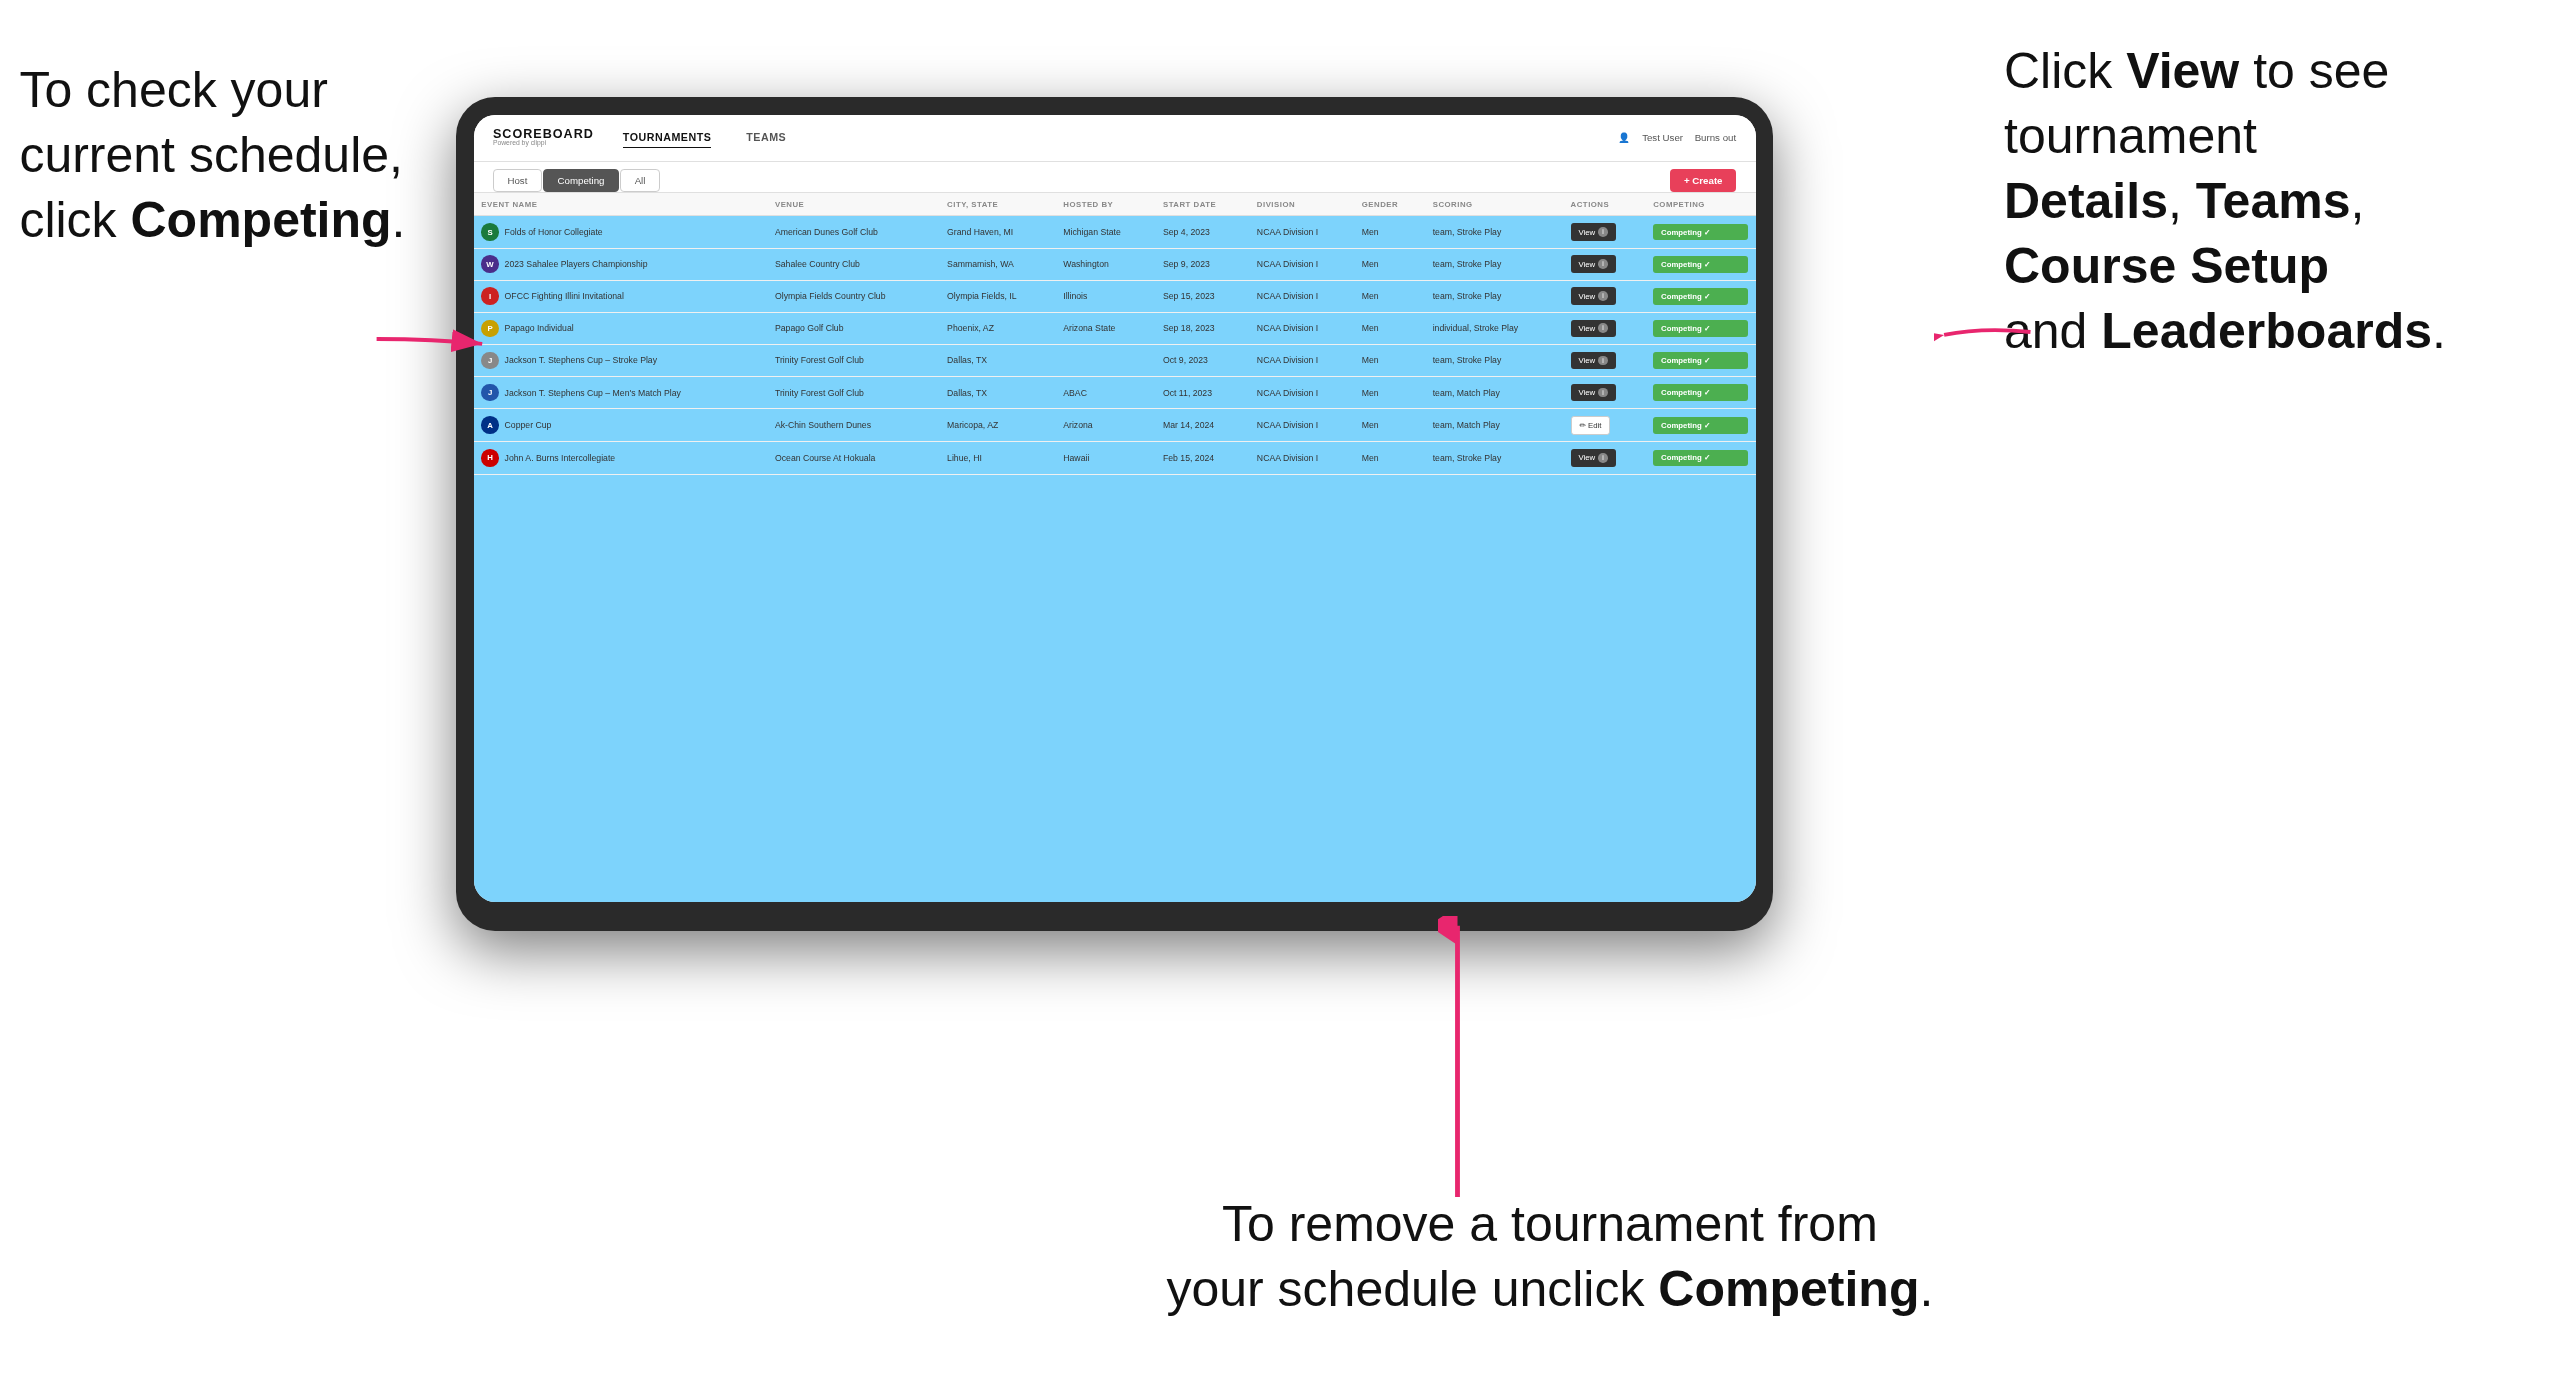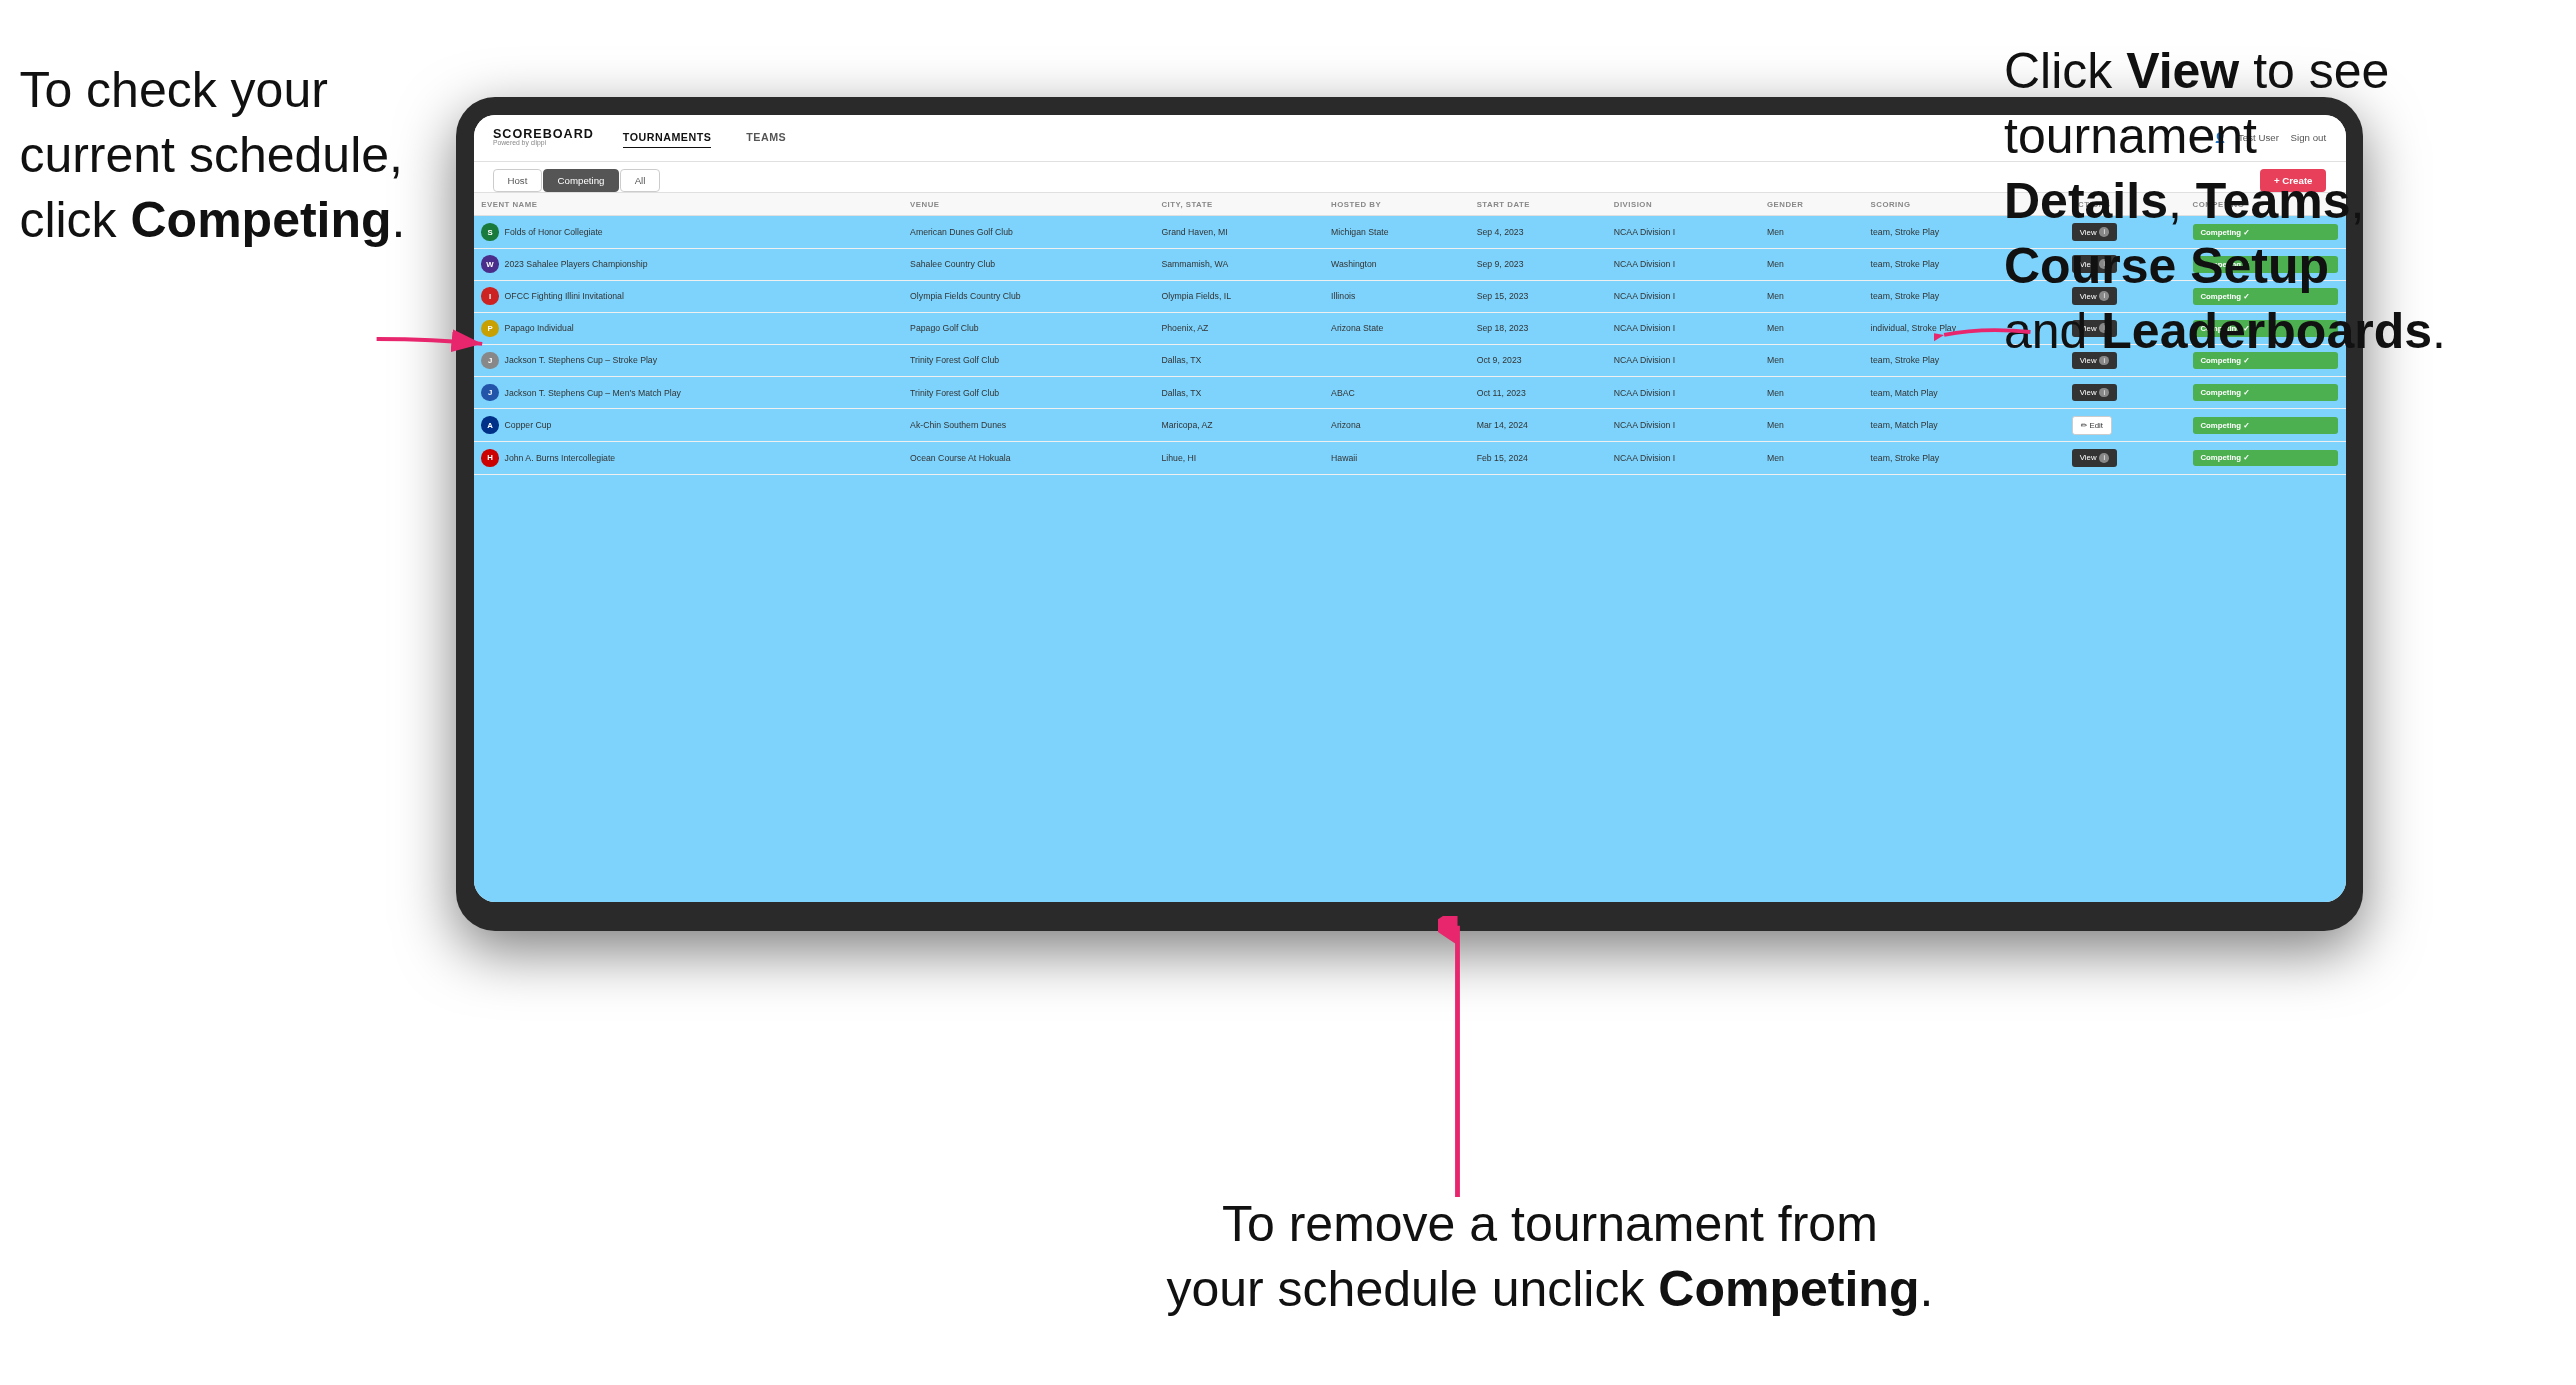--- a/index.html
+++ b/index.html
@@ -47,21 +47,21 @@
       width: 873px;
       text-align: center;
     }
     .annotation-bottom strong { font-weight: 900; }
 
     
     .tablet-frame {
       position: absolute;
       top: 97px;
       left: 456px;
-      width: 1907px;
+      width: 1317px;
       height: 834px;
       background: #2a2a2a;
       border-radius: 39px;
       padding: 17.5px 17.5px 29px 17.5px;
       box-shadow: 0 19.4px 58px rgba(0,0,0,0.5);
     }
 
     .tablet-screen {
       width: 100%;
       height: 100%;
@@ -316,21 +316,21 @@
         <span class="scoreboard-title">SCOREBOARD</span>
         <span class="scoreboard-powered">Powered by clippi</span>
       </div>
       <div class="nav-items">
         <span class="nav-item active">TOURNAMENTS</span>
         <span class="nav-item">TEAMS</span>
       </div>
       <div class="header-right">
         <span>👤</span>
         <span>Test User</span>
-        <span style="cursor:pointer;color:#555;">Sign out</span>
+        <span style="cursor:pointer;color:#555;">Burns out</span>
       </div>
     </div>
 
     <div class="sub-nav">
       <div class="tab-group">
         <button class="tab-btn">Host</button>
         <button class="tab-btn active">Competing</button>
         <button class="tab-btn">All</button>
       </div>
       <button class="create-btn">+ Create</button>

